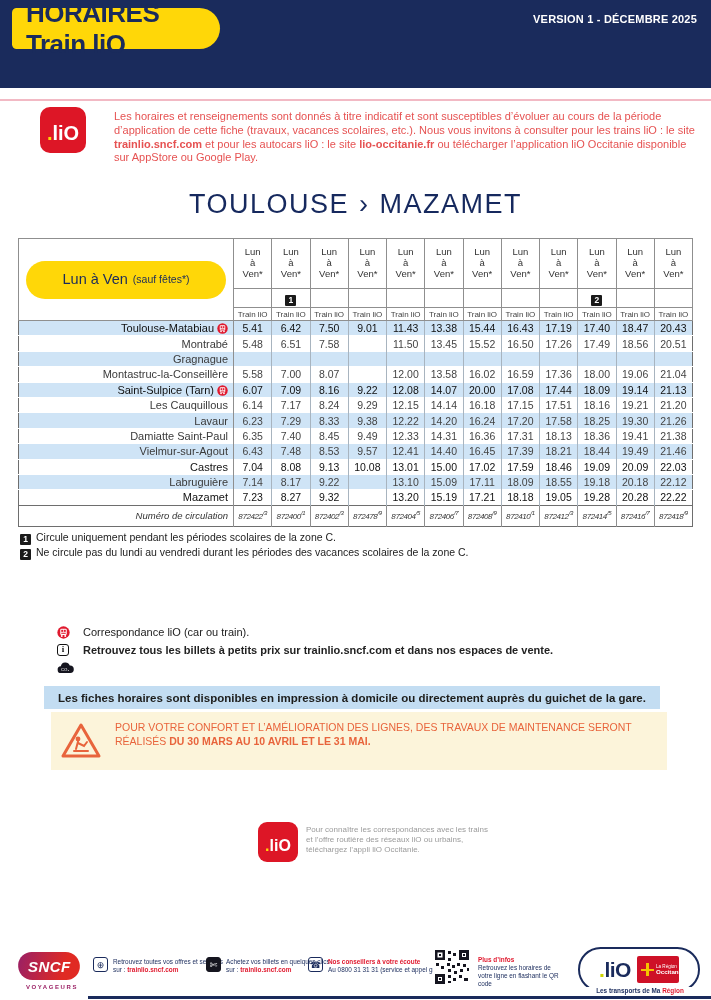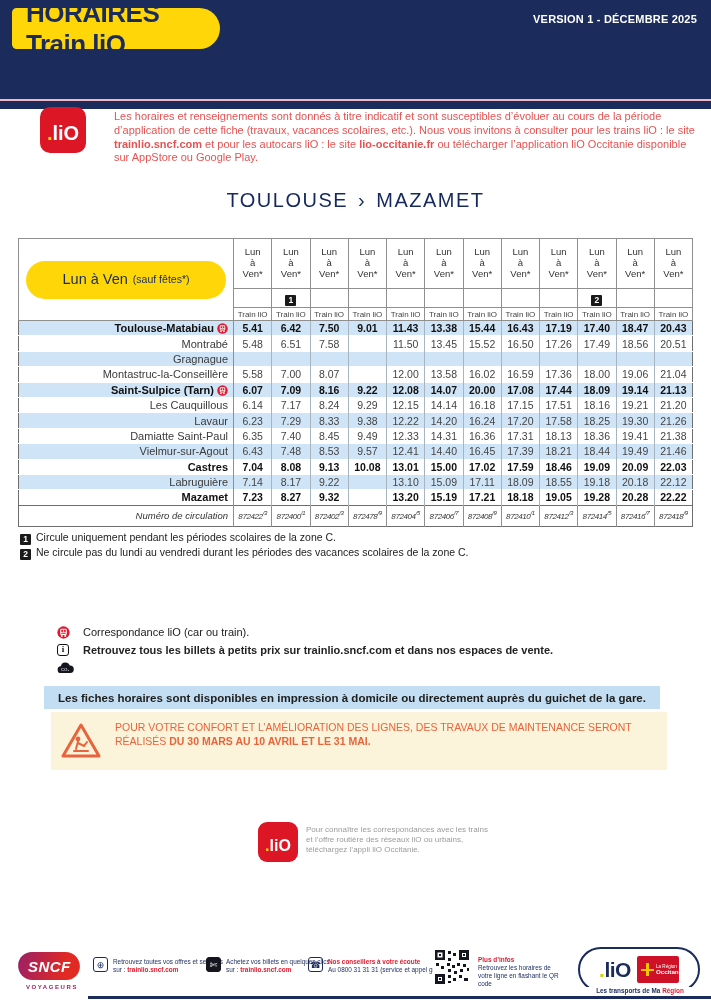--- a/index.html
+++ b/index.html
@@ -1,37 +1,37 @@
 <!DOCTYPE html>
 <html><head>
 <meta charset="utf-8">
 <style>
   * { margin:0; padding:0; box-sizing:border-box; }
   body { background:#fff; font-family:"Liberation Sans", sans-serif; }
   #sheet { position:relative; width:711px; height:1000px; margin:0 auto; background:#fff; overflow:hidden; }
 
   
-  #header { position:absolute; left:0; top:0; width:711px; height:109px; background:#1a2b5c; }
+  #header { position:absolute; left:0; top:0; width:711px; height:88px; background:#1a2b5c; }
   .pill-title { position:absolute; left:12px; top:8px; width:208px; height:41px; background:#ffd708;
     border-radius:5px 22px 22px 5px; display:flex; align-items:center; padding-left:14px;
     color:#1a2b5c; font-size:26px; font-weight:bold; letter-spacing:-0.5px; }
   .version { position:absolute; right:14px; top:13px; color:#fff; font-size:11px; font-weight:bold; letter-spacing:0.2px; }
   .validity { position:absolute; left:13px; top:61px; color:#ffd708; font-size:15.5px; font-weight:bold; letter-spacing:0.1px; }
   #pink-line { position:absolute; left:0; top:99px; width:711px; height:2px; background:#f2b9c4; }
 
   
   .lio-app-icon { background:#dd1626; color:#fff; font-weight:bold; display:flex; align-items:flex-end; justify-content:center; }
   .lio-app-icon .dot { color:#ffd708; }
   #notice-logo { position:absolute; left:40px; top:107px; width:46px; height:46px; border-radius:10px; font-size:20px; padding-bottom:8px; }
   #notice-text { position:absolute; left:114px; top:110px; width:588px; font-size:11px; line-height:13.8px; color:#e65252; }
   #notice-text .b { font-weight:bold; }
 
   
   #route-title { position:absolute; left:0; top:189px; width:711px; text-align:center; color:#16295e;
-    font-size:20px; font-weight:500; letter-spacing:1.5px; }
+    font-size:27px; font-weight:500; letter-spacing:1.5px; }
   #route-title .chev { font-weight:400; margin:0 10px; }
 
   
   #timetable { position:absolute; left:18px; top:238px; width:675px; border-collapse:collapse; table-layout:fixed;
     border:1.5px solid #6e6e6e; }
   #timetable thead th, #timetable thead td { border:1px solid #8f8f8f; }
   .r-day th { height:50px; font-weight:400; color:#333; font-size:9.5px; line-height:1.15; text-align:center; vertical-align:middle; }
   .r-badge td { height:16px; text-align:center; vertical-align:middle; }
   .r-carrier td { height:13px; font-size:8px; color:#444; text-align:center; vertical-align:middle; }
   .badge { display:inline-block; width:11px; height:11px; background:#1a1a1a; color:#fff; font-size:8.5px;
@@ -39,21 +39,21 @@
   #pill-cell { vertical-align:middle; text-align:center; }
   .pill { width:200px; height:38px; margin:0 auto; background:#ffd708; border-radius:19px; display:flex;
     align-items:center; justify-content:center; gap:5px; color:#1a2b5c; }
   .pill .main { font-size:14.5px; font-weight:500; }
   .pill .note { font-size:10.5px; }
   #timetable tbody tr { height:15.4px; }
   #timetable tbody tr.stripe { background:#cfe4f6; }
   #timetable tbody tr + tr td, #timetable tbody tr + tr th { border-top:1px solid #fff; }
   td.station { text-align:right; padding-right:5px; font-size:11px; color:#3a3a3a; border-right:1px solid #8f8f8f; white-space:nowrap; }
   td.time { text-align:center; font-size:10.5px; color:#444; border-left:1px solid #a8b4bf; }
-  tr.hub td.station, tr.hub td.time { font-weight:bold; color:#101010;margin-top:31px; }
+  tr.hub td.station, tr.hub td.time { font-weight:normal; color:#101010;margin-top:31px; }
   td.station .corr-ico { display:inline-block; vertical-align:-2px; margin-left:3px; }
   .r-num th, .r-num td { border-top:1.5px solid #6e6e6e; height:21px; }
   .r-num th { text-align:right; padding-right:5px; font-style:italic; font-weight:400; font-size:9.5px; color:#333; }
   .r-num td { text-align:center; font-style:italic; font-size:8px; color:#333; letter-spacing:-0.4px; border-left:1px solid #8f8f8f; }
   .r-num td sup { font-size:6px; }
 
   
   #footnotes { position:absolute; left:20px; top:530px; font-size:10.5px; color:#222; line-height:15px; }
   #footnotes .badge { margin-right:5px; vertical-align:-1px; }
 

